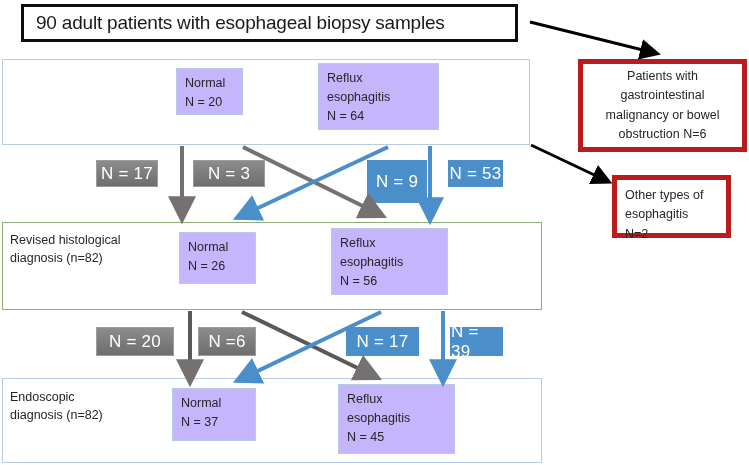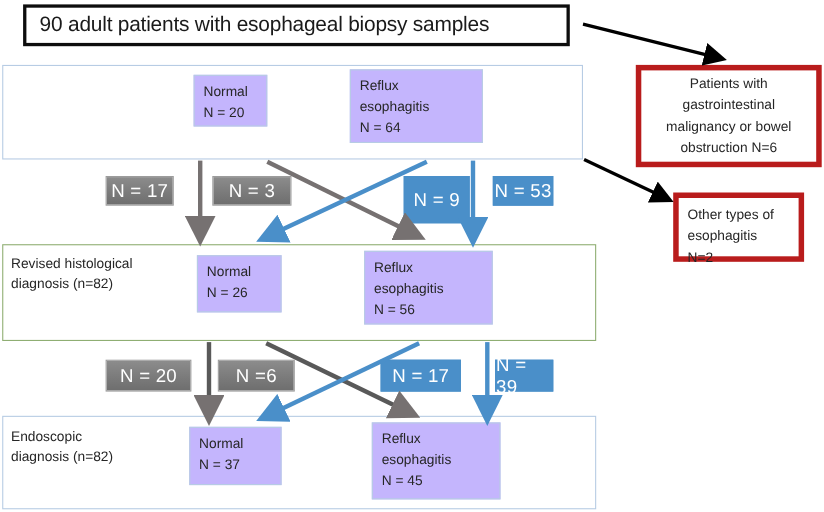--- a/index.html
+++ b/index.html
@@ -146,21 +146,21 @@
   </div>
   <div class="abs row-label nowrap" style="left:10px; top:231px;">Revised histological
 diagnosis (n=82)</div>
   <div class="abs cell nowrap" style="left:179px; top:232px; width:77px; height:52px;">Normal
 N = 26</div>
   <div class="abs cell nowrap" style="left:331px; top:228px; width:117px; height:67px;">Reflux
 esophagitis
 N = 56</div>
 
   <div class="abs chip gray" style="left:96px; top:327px; width:78px; height:29px;">N = 20</div>
-  <div class="abs chip gray" style="left:198px; top:327px; width:70px; height:29px;">N =6</div>
+  <div class="abs chip gray" style="left:198px; top:327px; width:58px; height:29px;">N =6</div>
   <div class="abs chip blue" style="left:346px; top:327px; width:73px; height:29px;">N = 17</div>
   <div class="abs chip blue" style="left:450px; top:327px; width:53px; height:29px;">N = 39</div>
 
   <div class="abs row-box" style="left:2px; top:378px; width:540px; height:85px;">
   </div>
   <div class="abs row-label nowrap" style="left:10px; top:388px;">Endoscopic
 diagnosis (n=82)</div>
   <div class="abs cell nowrap" style="left:172px; top:388px; width:84px; height:53px;">Normal
 N = 37</div>
   <div class="abs cell nowrap" style="left:338px; top:384px; width:117px; height:70px;">Reflux

